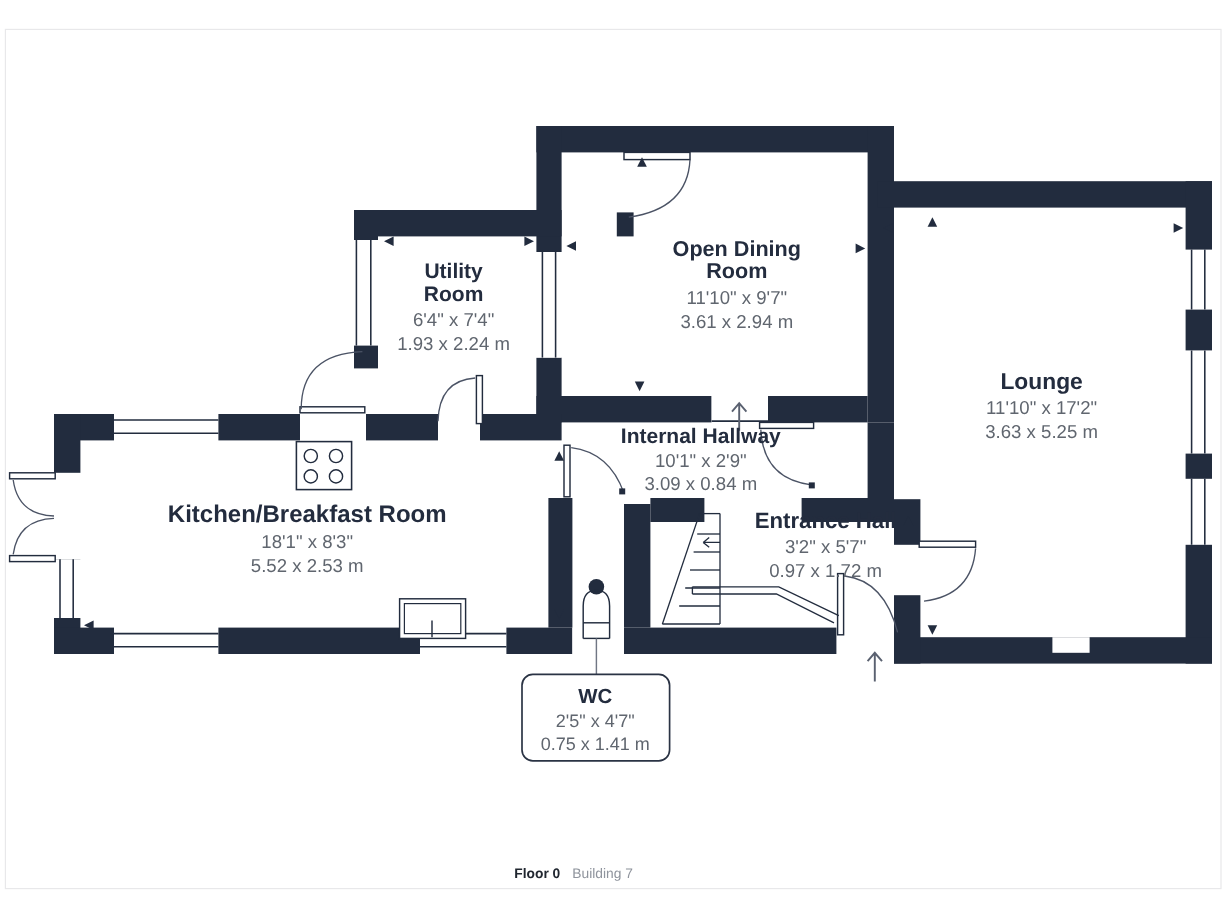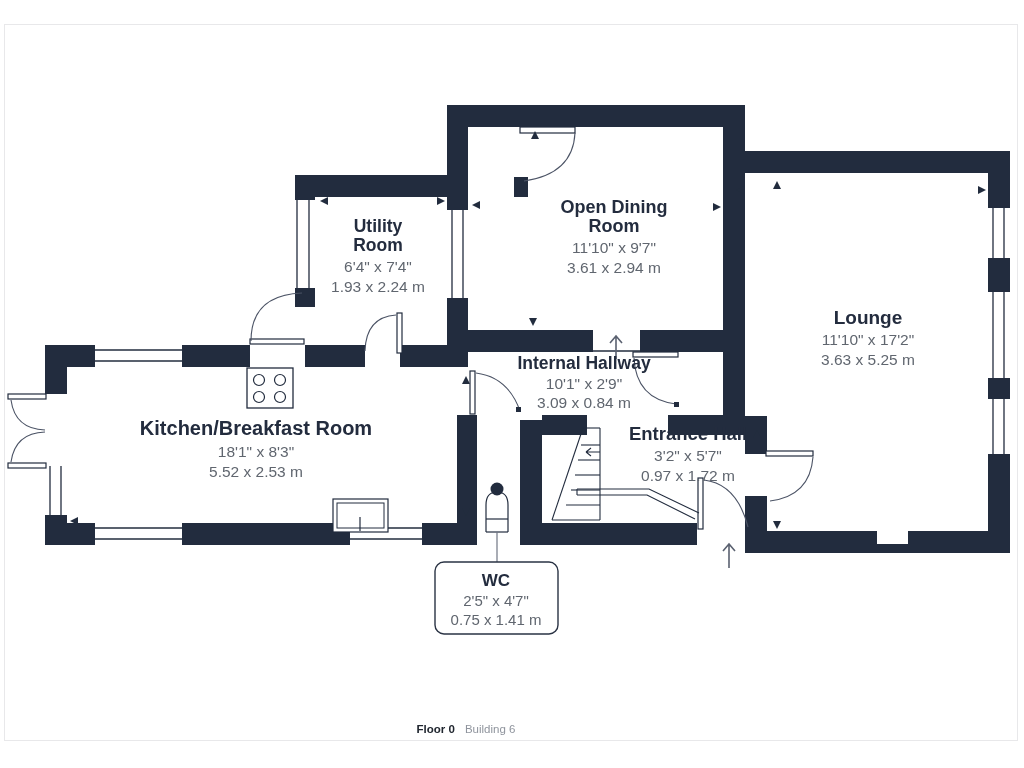--- a/index.html
+++ b/index.html
@@ -8,21 +8,21 @@
   .plan-svg{position:absolute;left:0;top:0;}
   .room-name{font-family:"Liberation Sans",sans-serif;font-weight:700;fill:#232c3e;}
   .room-dim{font-family:"Liberation Sans",sans-serif;fill:#60666f;}
   .wall{fill:#222c3e;}
   .leaf{fill:#ffffff;stroke:#222c3e;stroke-width:1.2;}
   .swing{fill:none;stroke:#4b5365;stroke-width:1.1;}
   .winline{stroke:#222c3e;stroke-width:1.3;}
   .fixline{fill:none;stroke:#222c3e;stroke-width:1.2;}
   .dimarrow{fill:#222c3e;}
   .flowarrow{fill:none;stroke:#5a6170;stroke-width:1.6;}
-  .footer{position:absolute;left:0;top:723px;width:932px;display:flex;justify-content:center;gap:10px;font-size:11.5px;}
+  .footer{position:absolute;left:12px;top:723px;width:932px;display:flex;justify-content:center;gap:10px;font-size:11.5px;}
   .footer .floor{font-weight:700;color:#20262f;}
   .footer .building{color:#8f949d;}
 </style>
 </head>
 <body>
 
 <div class="canvas-frame"></div>
 
 <svg class="plan-svg" width="1024" height="768" viewBox="0 0 1024 768">
 
@@ -247,14 +247,14 @@
       <rect x="435" y="562" width="123" height="72" rx="9" fill="#ffffff" stroke="#2a3344" stroke-width="1.4"></rect>
       <text class="room-name" x="496" y="586" font-size="17" text-anchor="middle">WC</text>
       <text class="room-dim" x="496" y="606" font-size="15" text-anchor="middle">2'5" x 4'7"</text>
       <text class="room-dim" x="496" y="625" font-size="15" text-anchor="middle">0.75 x 1.41 m</text>
     </g>
   </g>
 </svg>
 
 <div class="footer">
   <span class="floor">Floor 0</span>
-  <span class="building">Building 6</span>
+  <span class="building">Building 7</span>
 </div>
 
 </body></html>

